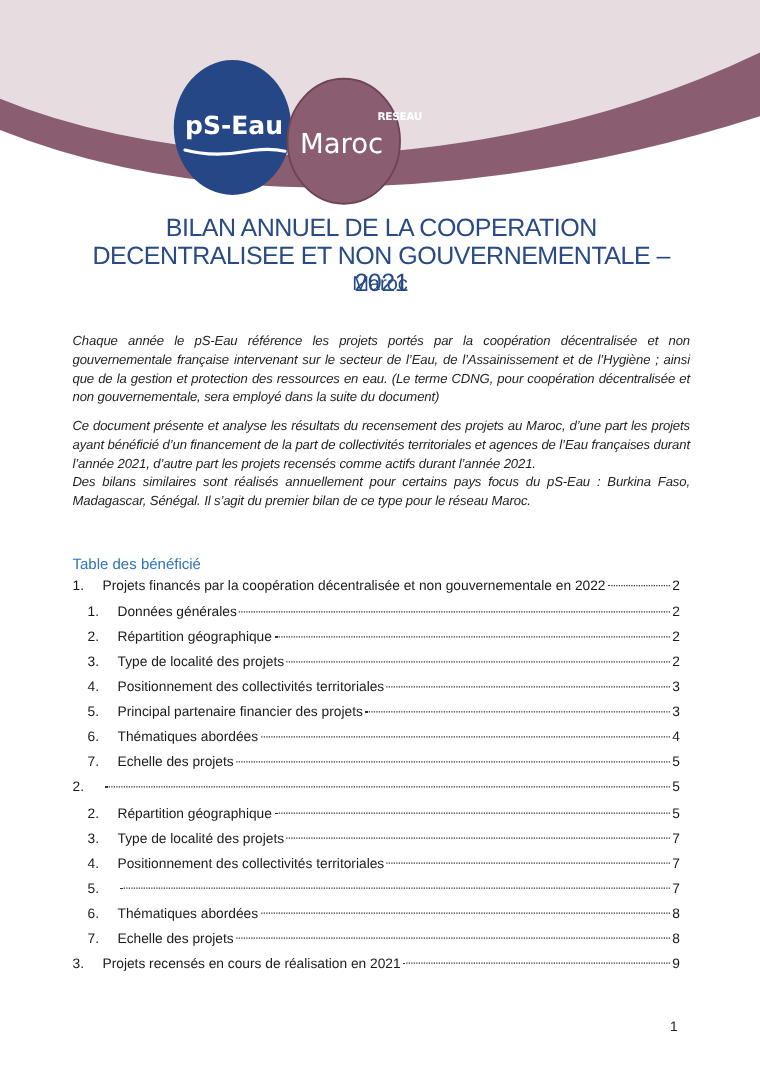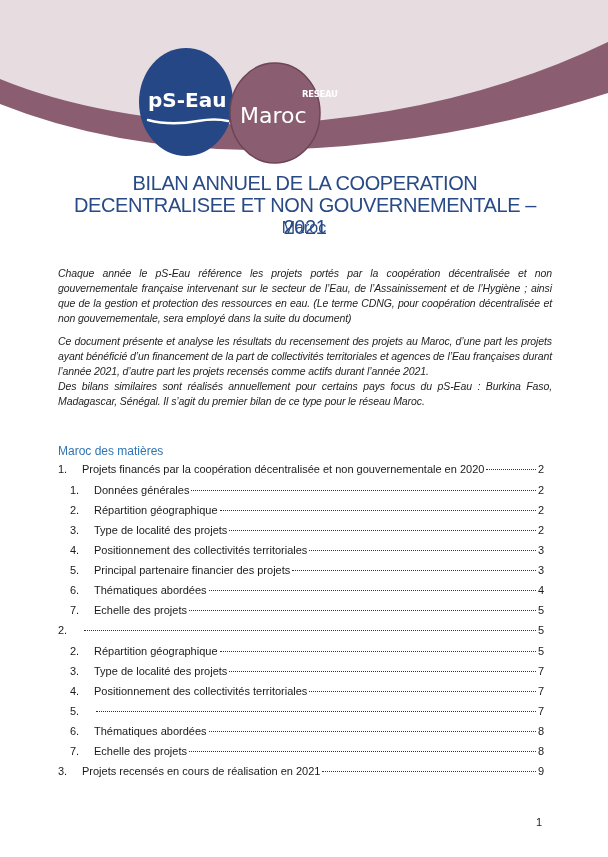--- a/index.html
+++ b/index.html
@@ -66,26 +66,26 @@
   <div class="logo-text logo-maroc">Maroc</div>
 </div>
 
 <div class="title">BILAN ANNUEL DE LA COOPERATION DECENTRALISEE ET NON GOUVERNEMENTALE – 2021</div>
 <div class="subtitle">Maroc</div>
 
 <p class="para p1" style="margin:0">Chaque année le pS-Eau référence les projets portés par la coopération décentralisée et non gouvernementale française intervenant sur le secteur de l’Eau, de l’Assainissement et de l’Hygiène ; ainsi que de la gestion et protection des ressources en eau. (Le terme CDNG, pour coopération décentralisée et non gouvernementale, sera employé dans la suite du document)</p>
 <p class="para p2" style="margin:0">Ce document présente et analyse les résultats du recensement des projets au Maroc, d’une part les projets ayant bénéficié d’un financement de la part de collectivités territoriales et agences de l’Eau françaises durant l’année 2021, d’autre part les projets recensés comme actifs durant l’année 2021.</p>
 <p class="para p3" style="margin:0">Des bilans similaires sont réalisés annuellement pour certains pays focus du pS-Eau : Burkina Faso, Madagascar, Sénégal. Il s’agit du premier bilan de ce type pour le réseau Maroc.</p>
 
-<div class="toc-heading">Maroc des matières</div>
+<div class="toc-heading">Table des bénéficié</div>
 
 <div class="toc" id="toc">
     <div class="toc-row level1">
       <span class="toc-num">1.</span>
-      <span class="toc-label">Projets financés par la coopération décentralisée et non gouvernementale en 2020</span>
+      <span class="toc-label">Projets financés par la coopération décentralisée et non gouvernementale en 2022</span>
       <span class="toc-dots"></span>
       <span class="toc-page">2</span>
     </div>
     <div class="toc-row level2">
       <span class="toc-num">1.</span>
       <span class="toc-label">Données générales</span>
       <span class="toc-dots"></span>
       <span class="toc-page">2</span>
     </div>
     <div class="toc-row level2">

